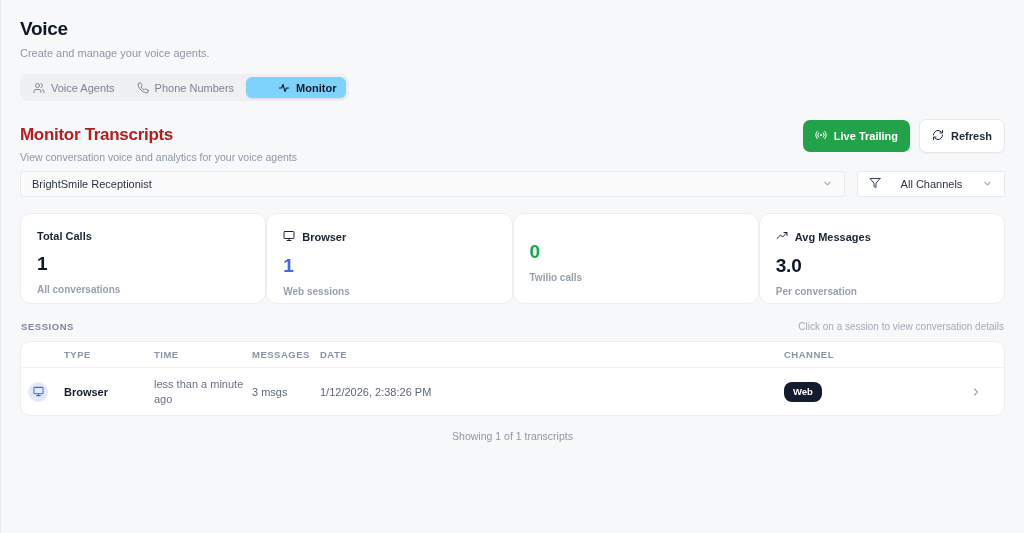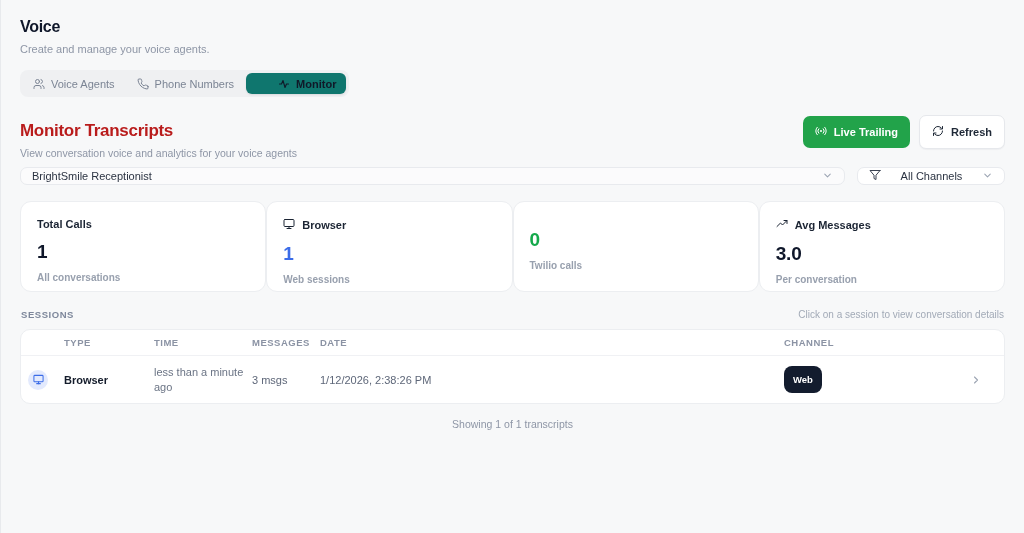--- a/index.html
+++ b/index.html
@@ -21,21 +21,21 @@
     position: relative;
     width: 1024px;
     height: 533px;
     background: #f7f8f9;
     border-left: 1px solid #e8eaed;
     padding: 0 19px;
   }
 
   
   .page-title {
-    font-size: 16px;
+    font-size: 19px;
     font-weight: bold;
     letter-spacing: -0.3px;
     color: #0f172a;
     padding-top: 18px;
   }
   .page-subtitle {
     font-size: 11px;
     color: #8e96a6;
     margin-top: 7px;
   }
@@ -57,21 +57,21 @@
     gap: 6px;
     height: 21px;
     padding: 0 10px;
     border-radius: 6px;
     font-size: 11px;
     color: #7b8494;
     cursor: pointer;
     white-space: nowrap;
   }
   .tab.active {
-    background: #0f766e;
+    background: #7dd3fc;
     color: #101828;
     font-weight: bold;
     box-shadow: 0 1px 2px rgba(16,24,40,.10);
     padding-left: 32px;
   }
   .tab svg { display: block; }
 
   
   .section-head {
     display: flex;
@@ -124,24 +124,24 @@
   .filter-row {
     display: flex;
     align-items: center;
     gap: 12px;
     margin-top: 8px;
   }
   .select {
     display: flex;
     align-items: center;
     justify-content: space-between;
-    height: 18px;
+    height: 26px;
     background: #fbfbfc;
     border: 1px solid #e8eaee;
-    border-radius: 7px;
+    border-radius: 2px;
     padding: 0 11px;
     font-size: 11px;
     color: #2b3342;
     cursor: pointer;
   }
   .select-agent { flex: 1 1 auto; }
   .select-channel {
     width: 148px;
     background: #ffffff;
     gap: 8px;
@@ -248,21 +248,21 @@
     background: #e3eafd;
     display: flex;
     align-items: center;
     justify-content: center;
     margin-left: 7px;
   }
   .badge {
     display: inline-flex;
     align-items: center;
     justify-content: center;
-    height: 27px;
+    height: 20px;
     padding: 0 9px;
     border-radius: 8px;
     background: #131c2e;
     color: #ffffff;
     font-size: 9.5px;
     font-weight: bold;
   }
   .row-chevron {
     color: #9ca4b2;
     display: flex;

